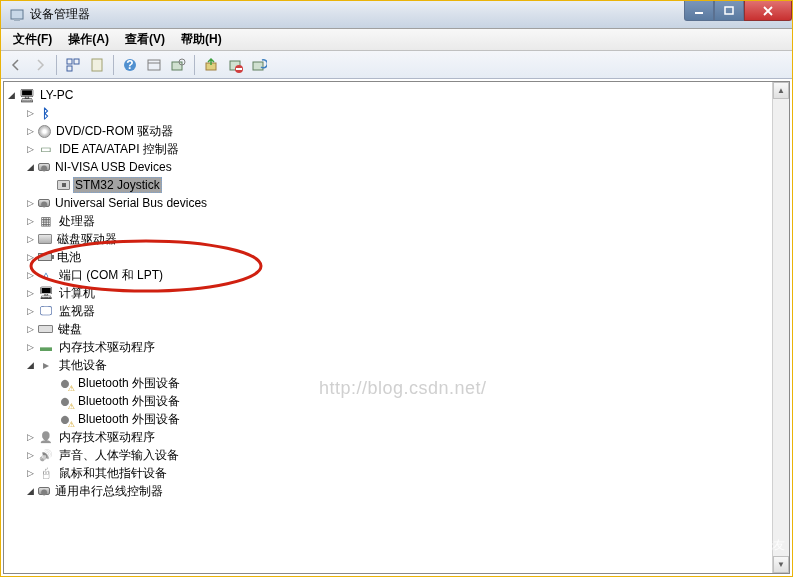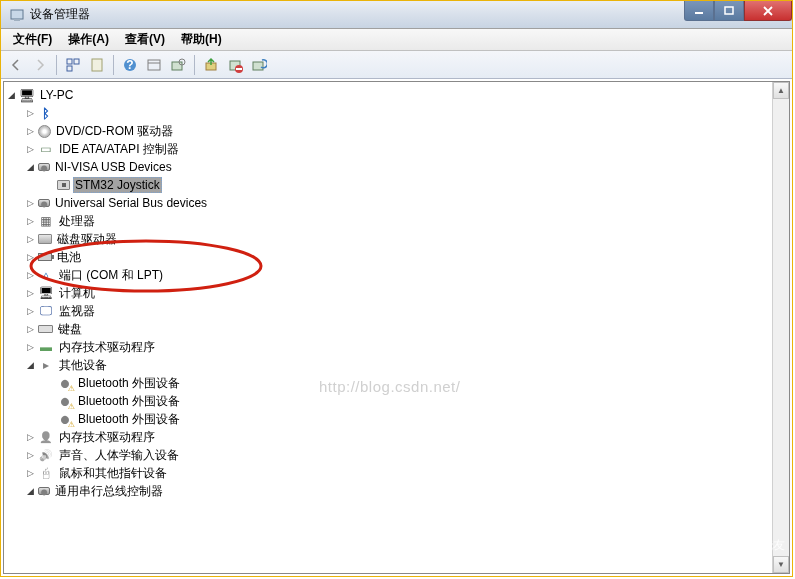--- a/index.html
+++ b/index.html
@@ -29,21 +29,21 @@
     .expander { width: 11px; height: 11px; display: inline-flex; align-items: center; justify-content: center; cursor: pointer; color: #606060; font-size: 9px; margin-right: 2px; }
     .node-icon { width: 16px; height: 16px; display: inline-flex; align-items: center; justify-content: center; margin-right: 3px; }
     .node-label { padding: 1px 2px; }
     .node-label.selected { background: #a3a3a3; border: 1px dotted #7da2ce; padding: 0 1px; }
     
     .scrollbar-v { position: absolute; right: 0; top: 0; bottom: 0; width: 17px; background: #f0f0f0; border-left: 1px solid #d0d0d0; }
     .sb-arrow { height: 17px; background: linear-gradient(#f8f8f8,#e0e0e0); border: 1px solid #c0c0c0; display: flex; align-items: center; justify-content: center; font-size: 8px; color: #606060; }
     
     .annotation { position: absolute; pointer-events: none; z-index: 100; }
     .circle { left: 22px; top: 155px; width: 240px; height: 58px; }
-    .watermark { position: absolute; left: 315px; top: 296px; color: #d0d0d0; font-size: 15px; font-family: Arial; letter-spacing: 0.5px; z-index: 50; }
+    .watermark { position: absolute; left: 315px; top: 296px; color: #d0d0d0; font-size: 18px; font-family: Arial; letter-spacing: 0.5px; z-index: 50; }
     .corner-logo { position: absolute; right: 10px; bottom: 24px; color: rgba(255,255,255,0.85); font-size: 13px; z-index: 200; display:flex; align-items:center; gap:4px; }
     
     .ico-computer::before { content: "🖥"; font-size: 13px; }
     .ico-bt::before { content: "ᛒ"; color: #2060c0; font-weight: bold; font-size: 13px; }
     .ico-dvd { background: radial-gradient(#fff 20%, #c0c0c0 60%); border-radius: 50%; width: 13px; height: 13px; border:1px solid #888; }
     .ico-ide::before { content: "▭"; color: #608060; }
     .ico-usb::before { content: "⬤"; color: #808080; font-size: 6px; }
     .ico-usb { background: linear-gradient(#e0e0e0,#a0a0a0); width:12px; height:8px; border:1px solid #707070; border-radius:2px; }
     .ico-usbdev { width:13px;height:10px;background:#d8d8d8;border:1px solid #808080;border-radius:1px;position:relative; }
     .ico-usbdev::after{content:"";position:absolute;left:4px;top:2px;width:4px;height:4px;background:#606060;}

